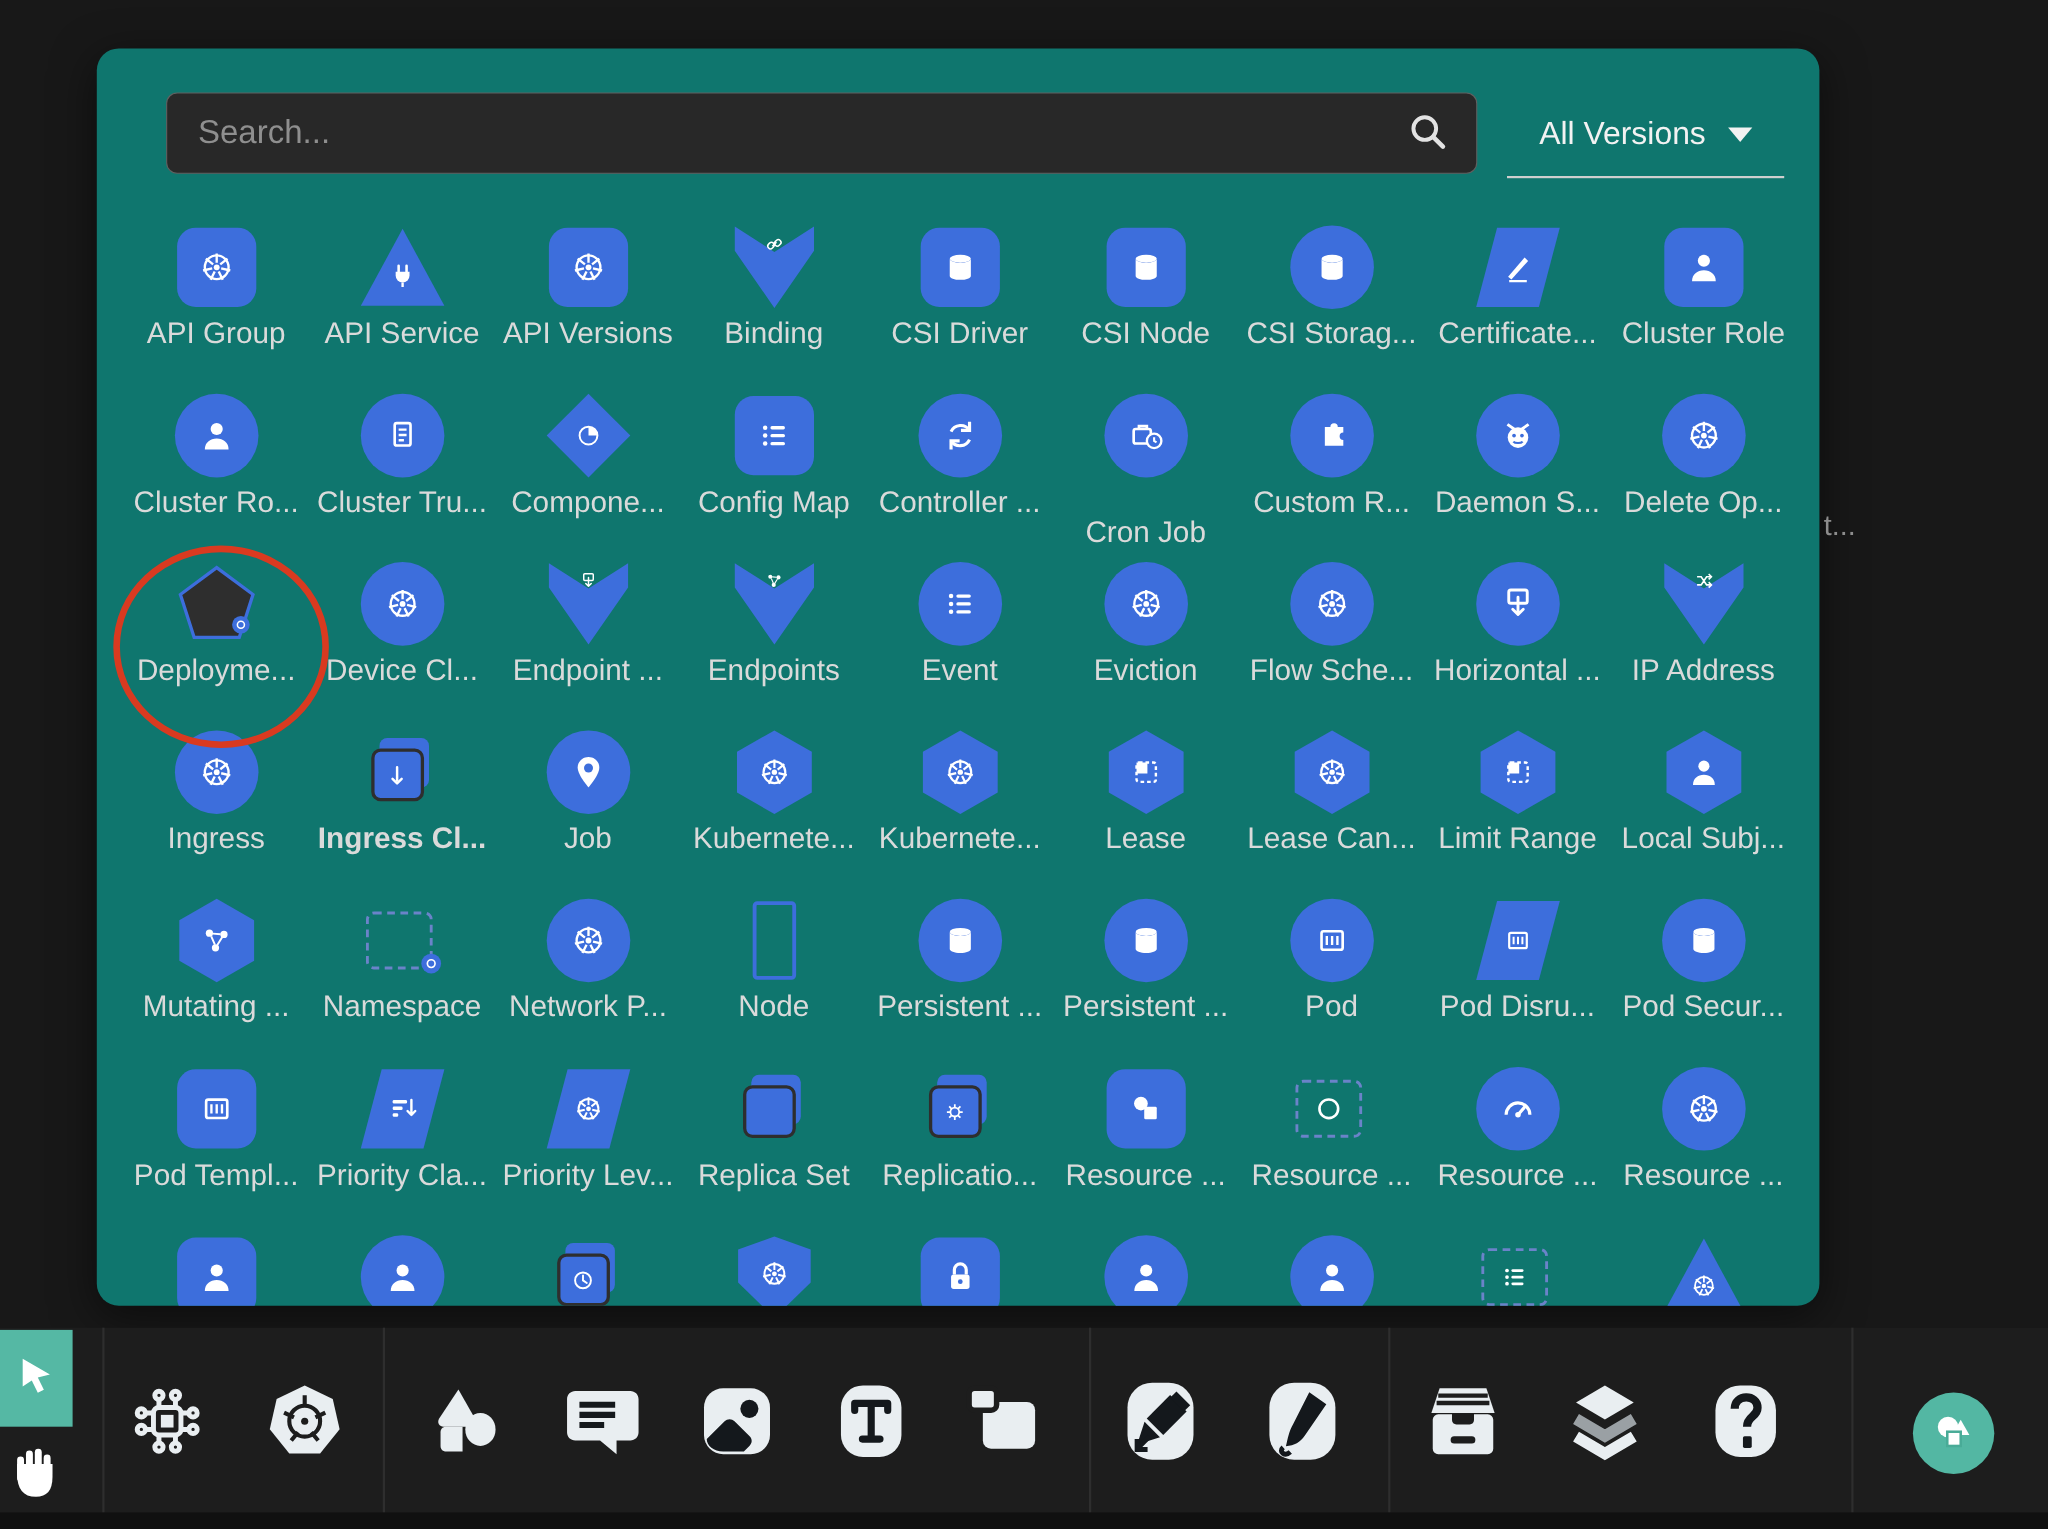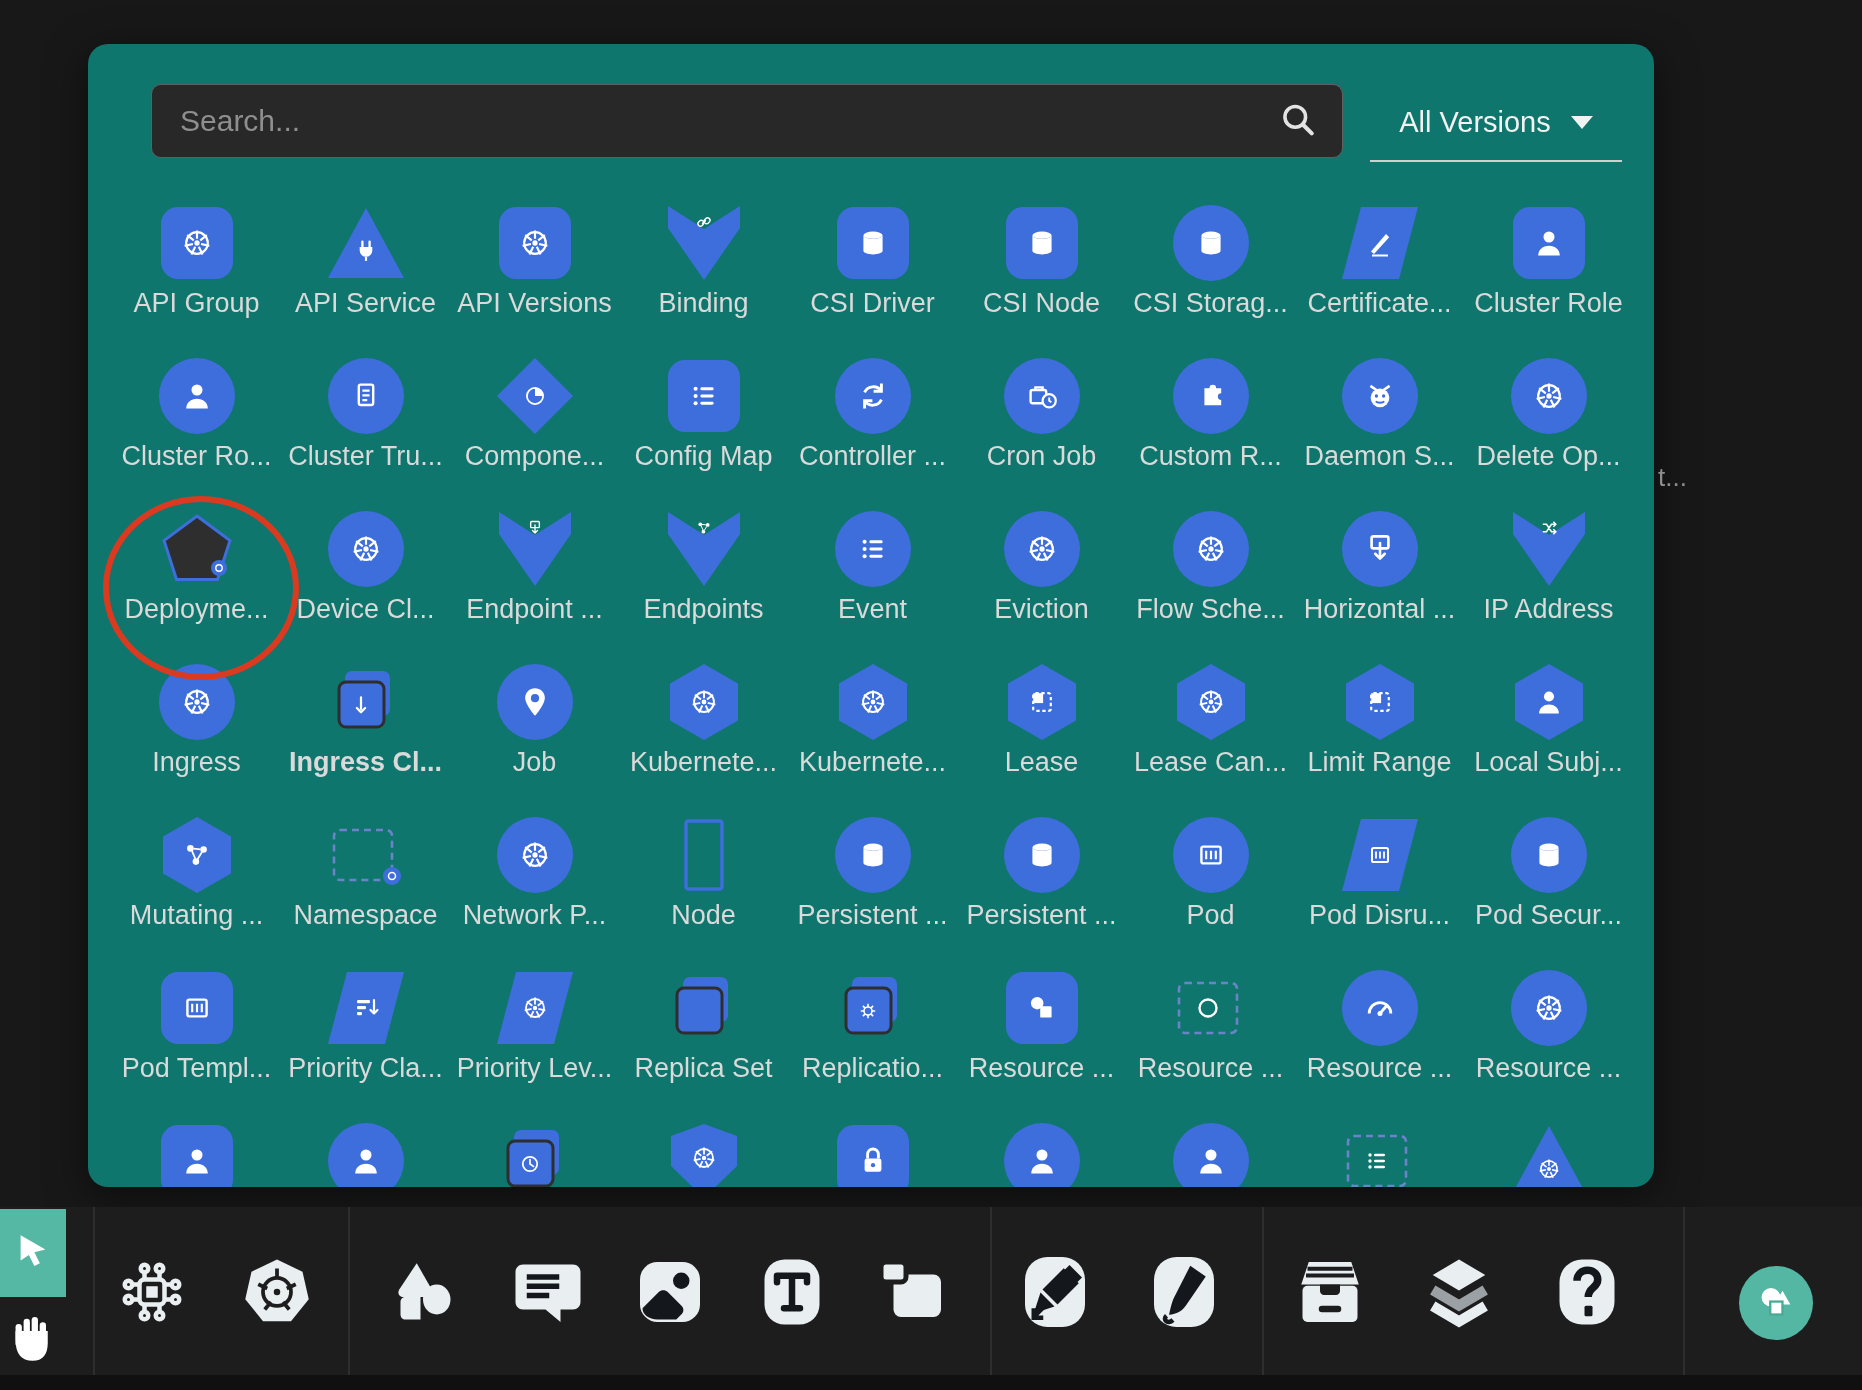--- a/index.html
+++ b/index.html
@@ -236,21 +236,21 @@
             <g stroke="#fff" stroke-width="2.4" fill="none">
               <path d="M9 13a8 8 0 0114-1"></path>
               <path d="M23 5.5v6.5h-6.5"></path>
               <path d="M23 19a8 8 0 01-14 1"></path>
               <path d="M9 26.5V20h6.5"></path>
             </g>
           </g>
         </svg>
         <div class="lbl">Controller ...</div>
       </div>
-      <div class="tile" style="left: 869px; top: 312px;">
+      <div class="tile" style="left: 869px; top: 312px; gap: 28px;">
         <svg viewBox="0 0 80 80">
           <circle cx="40" cy="40" r="38" fill="#3d6edc"></circle>
           <g transform="translate(20.8,20.8) scale(1.2)">
             <rect x="6.5" y="11" width="13" height="11" rx="1.6" stroke="#fff" stroke-width="2" fill="none"></rect>
             <path d="M10.5 11V8.8h6V11" stroke="#fff" stroke-width="2" fill="none"></path>
             <circle cx="22" cy="20" r="5.5" fill="#3d6edc" stroke="#fff" stroke-width="1.8"></circle>
             <path d="M22 17.3v2.7l1.8 1.2" stroke="#fff" stroke-width="1.6" fill="none"></path>
           </g>
         </svg>
         <div class="lbl">Cron Job</div>

